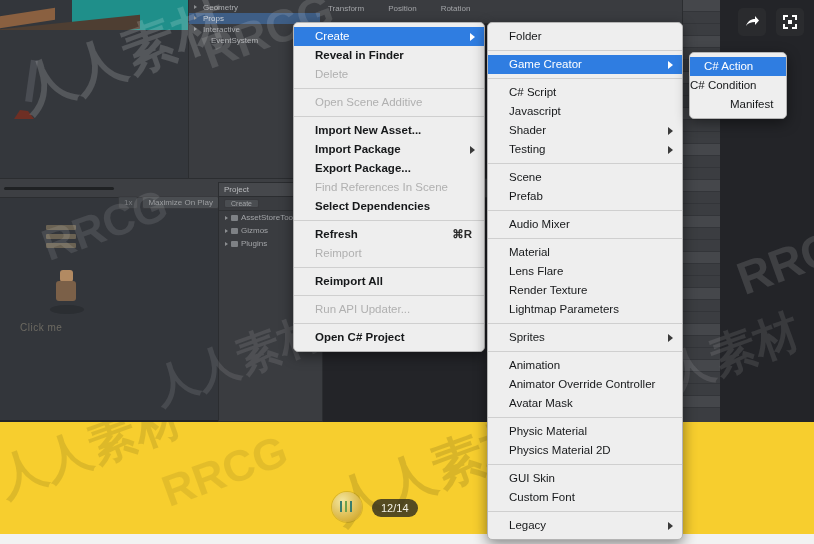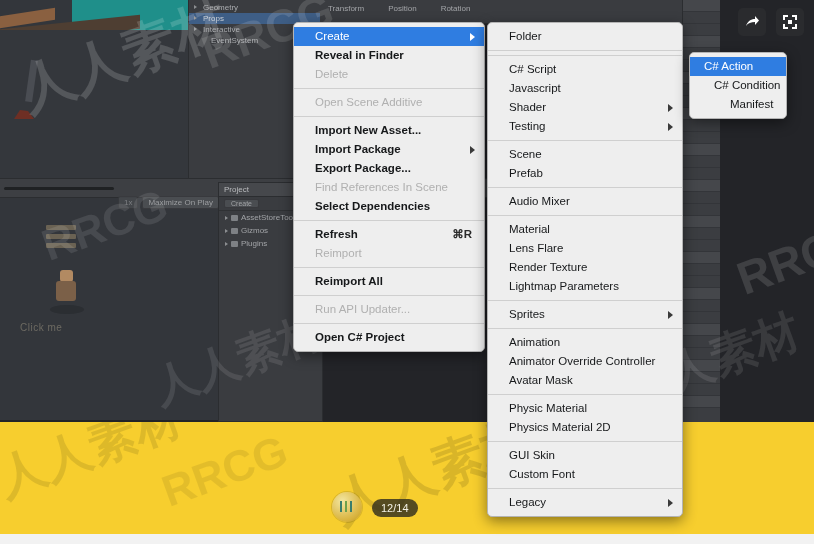--- a/index.html
+++ b/index.html
@@ -399,20 +399,24 @@
     <div class="mi bold">
       <span>Open C# Project</span>
     </div>
   </div>
 
   <div class="menu" id="menu-create">
     <div class="mi">
       <span>Folder</span>
     </div>
     <div class="sep"></div>
+    <div class="mi sel">
+      <span>Game Creator</span>
+      <span class="arrow"></span>
+    </div>
     <div class="sep"></div>
     <div class="mi">
       <span>C# Script</span>
     </div>
     <div class="mi">
       <span>Javascript</span>
     </div>
     <div class="mi">
       <span>Shader</span>
       <span class="arrow"></span>
@@ -478,21 +482,21 @@
     <div class="mi">
       <span>Legacy</span>
       <span class="arrow"></span>
     </div>
   </div>
 
   <div class="menu" id="menu-gc">
     <div class="mi sel" style="padding-left:14px;padding-right:14px;">
       <span>C# Action</span>
     </div>
-    <div class="mi" style="padding-left:24px;padding-right:10px;">
+    <div class="mi" style="padding-left:0;padding-right:10px;">
       <span>C# Condition</span>
     </div>
     <div class="mi" style="padding-left:14px;padding-right:10px;margin-left:26px;">
       <span>Manifest</span>
     </div>
   </div>
 
 </div>
 
 </body></html>

